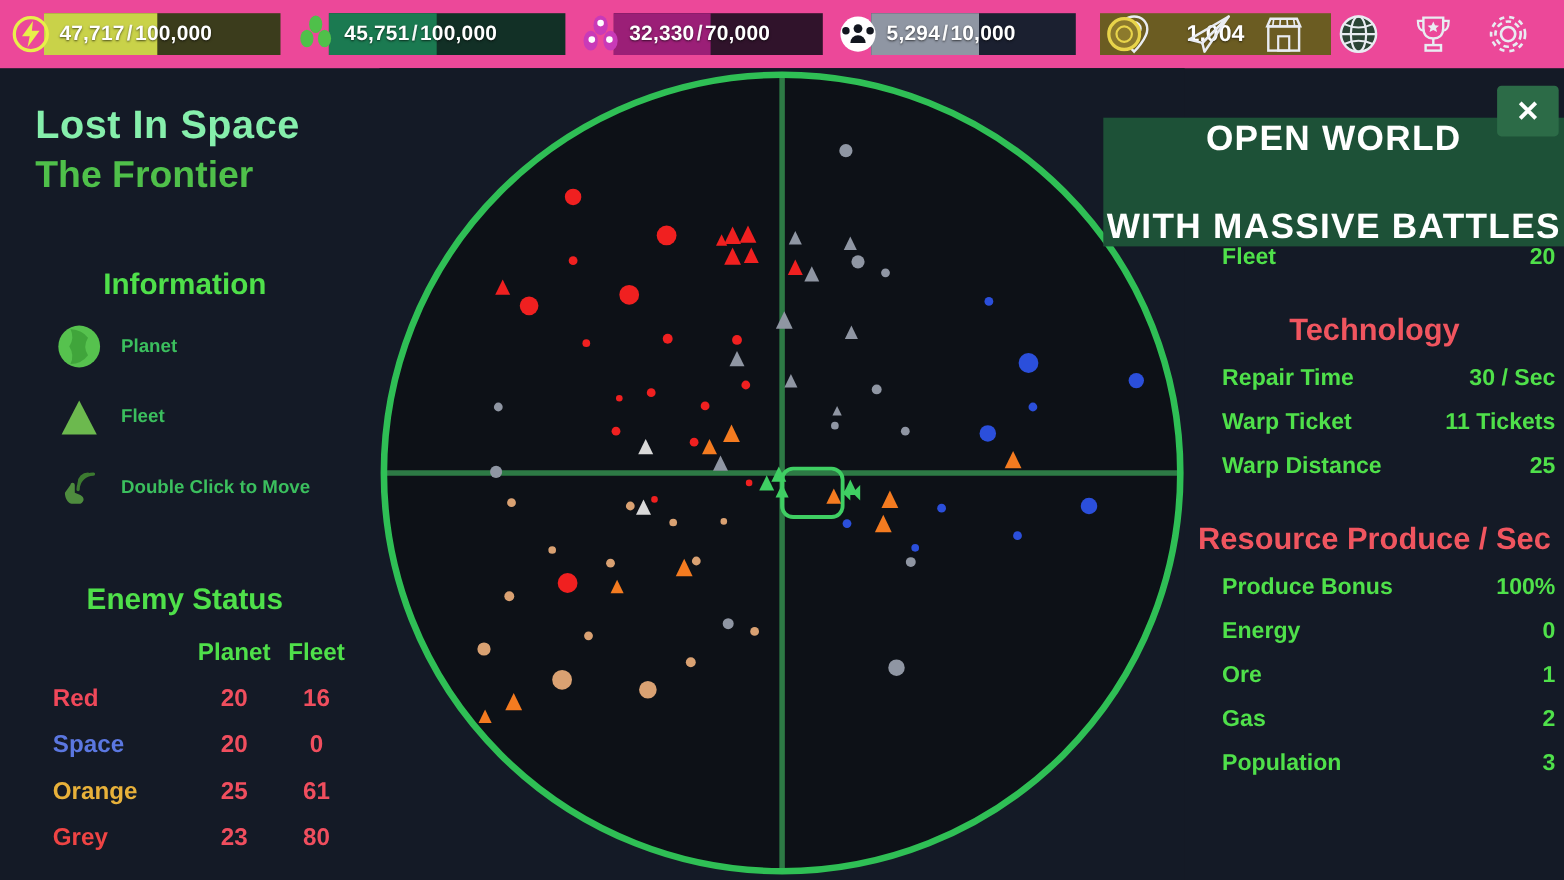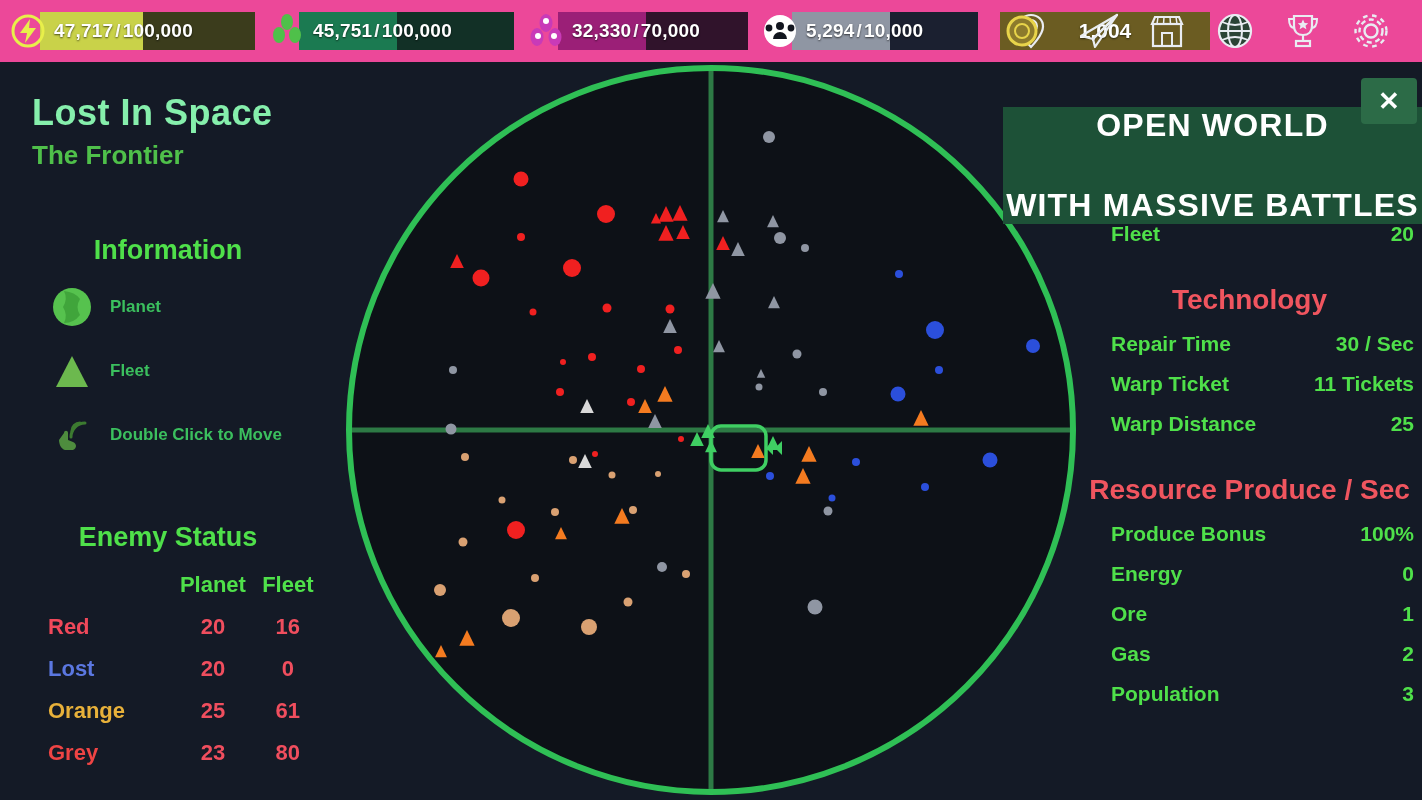--- a/index.html
+++ b/index.html
@@ -55,21 +55,21 @@
   }
   .navic { width: 46px; height: 46px; display: flex; align-items: center; justify-content: center; cursor: pointer; }
 
   
   #leftpanel { position: absolute; left: 0; top: 70px; width: 345px; height: 730px; }
   #title {
     color: #86efac; font-size: 36px; font-weight: bold; letter-spacing: .5px;
     margin: 22px 0 0 32px;
   }
   #subtitle {
-    color: #4fc04a; font-size: 26px; font-weight: bold; margin: 6px 0 0 32px;
+    color: #4fc04a; font-size: 34px; font-weight: bold; margin: 6px 0 0 32px;
   }
   .sec-head {
     color: #4fe04a; font-size: 27px; font-weight: bold; text-align: center;
     width: 300px; margin-left: 18px;
   }
   #info-head { margin-top: 64px; }
   .legend-row { display: flex; align-items: center; margin: 18px 0 0 48px; }
   .legend-ic { width: 48px; height: 46px; display: flex; align-items: center; justify-content: center; }
   .legend-lbl { color: #3bbf5e; font-size: 17px; font-weight: bold; margin-left: 14px; }
 
@@ -304,21 +304,21 @@
         <td class="et-name"></td>
         <td class="et-col">Planet</td>
         <td class="et-col">Fleet</td>
       </tr>
       <tr>
         <td class="et-name" style="color:#f0485a">Red</td>
         <td class="et-num">20</td>
         <td class="et-num">16</td>
       </tr>
       <tr>
-        <td class="et-name" style="color:#5b77e0">Lost</td>
+        <td class="et-name" style="color:#5b77e0">Space</td>
         <td class="et-num">20</td>
         <td class="et-num">0</td>
       </tr>
       <tr>
         <td class="et-name" style="color:#e8b13a">Orange</td>
         <td class="et-num">25</td>
         <td class="et-num">61</td>
       </tr>
       <tr>
         <td class="et-name" style="color:#ef4444">Grey</td>

